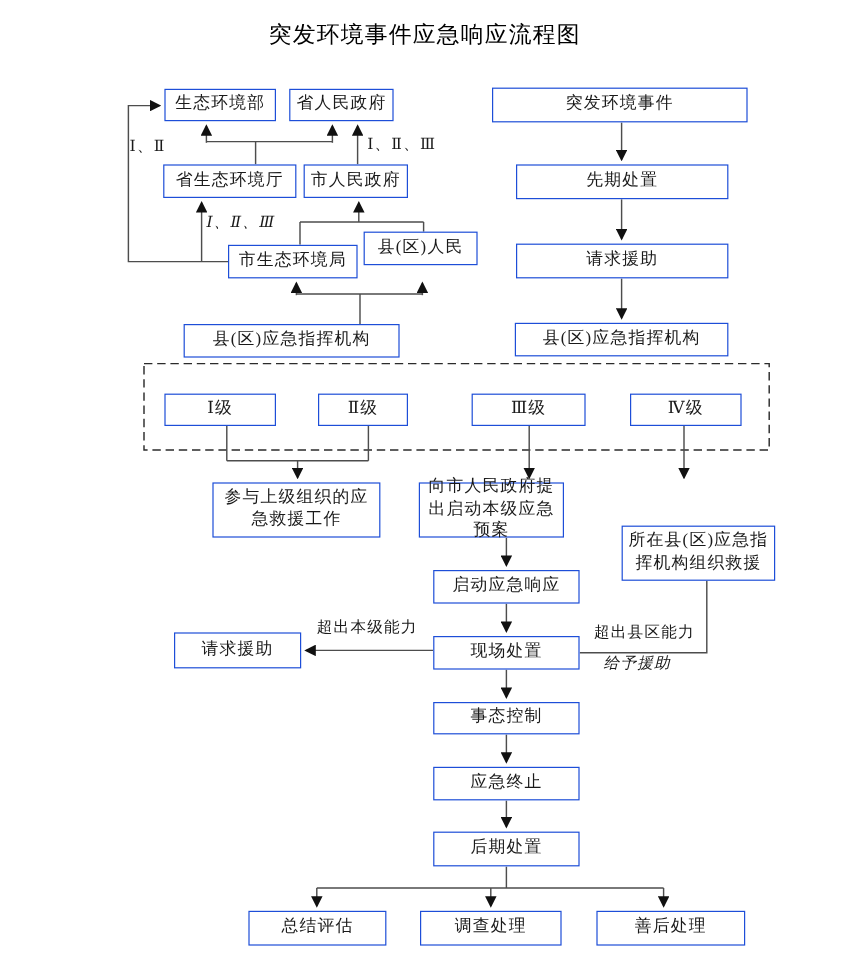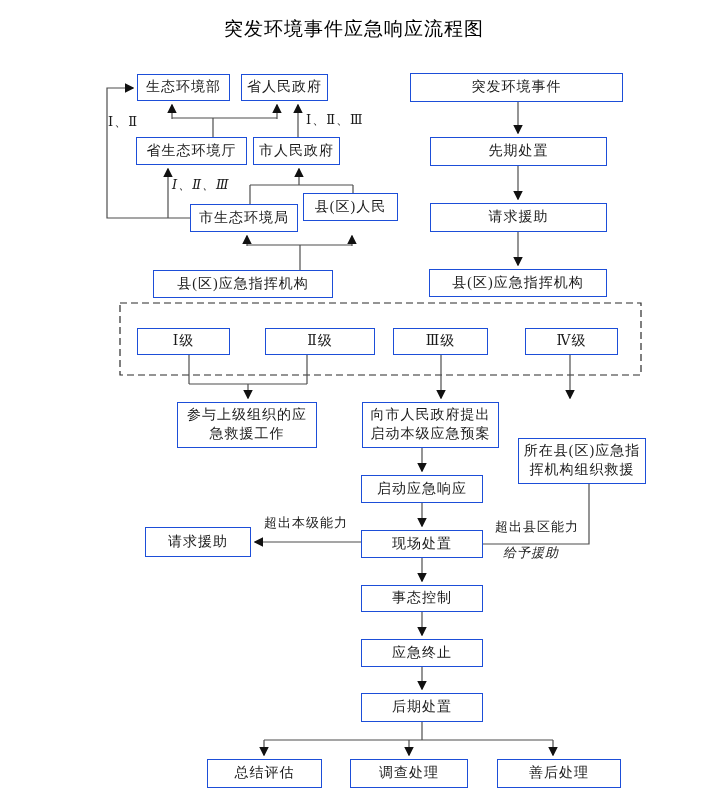--- a/index.html
+++ b/index.html
@@ -22,26 +22,26 @@
   .n-city-bureau{left:190px;top:204px;width:108px;height:28px;}
   .n-county-people{left:303px;top:193px;width:95px;height:28px;}
   .n-county-cmd-left{left:153px;top:270px;width:180px;height:28px;}
   
   .n-incident{left:410px;top:73px;width:213px;height:29px;}
   .n-initial{left:430px;top:137px;width:177px;height:29px;}
   .n-info-report{left:430px;top:203px;width:177px;height:29px;}
   .n-county-cmd-right{left:429px;top:269px;width:178px;height:28px;}
   
   .n-level1{left:137px;top:328px;width:93px;height:27px;text-align:right;}
-  .n-level2{left:265px;top:328px;width:110px;height:27px;}
+  .n-level2{left:265px;top:328px;width:75px;height:27px;}
   .n-level3{left:393px;top:328px;width:95px;height:27px;}
   .n-level4{left:525px;top:328px;width:93px;height:27px;}
   
   .n-join-rescue{left:177px;top:402px;width:140px;height:46px;}
-  .n-propose-plan{left:349px;top:402px;width:137px;height:46px;margin-left:13px;}
+  .n-propose-plan{left:349px;top:402px;width:121px;height:46px;}
   .n-local-rescue{left:518px;top:402px;width:128px;height:46px;margin-top:36px;}
   
   .n-start-response{left:361px;top:475px;width:122px;height:28px;}
   .n-request-help{left:145px;top:527px;width:106px;height:30px;}
   .n-onsite{left:361px;top:530px;width:122px;height:28px;}
   .n-control{left:361px;top:585px;width:122px;height:27px;}
   .n-terminate{left:361px;top:639px;width:122px;height:28px;}
   .n-post{left:361px;top:693px;width:122px;height:29px;}
   
   .n-summary{left:207px;top:759px;width:115px;height:29px;}

